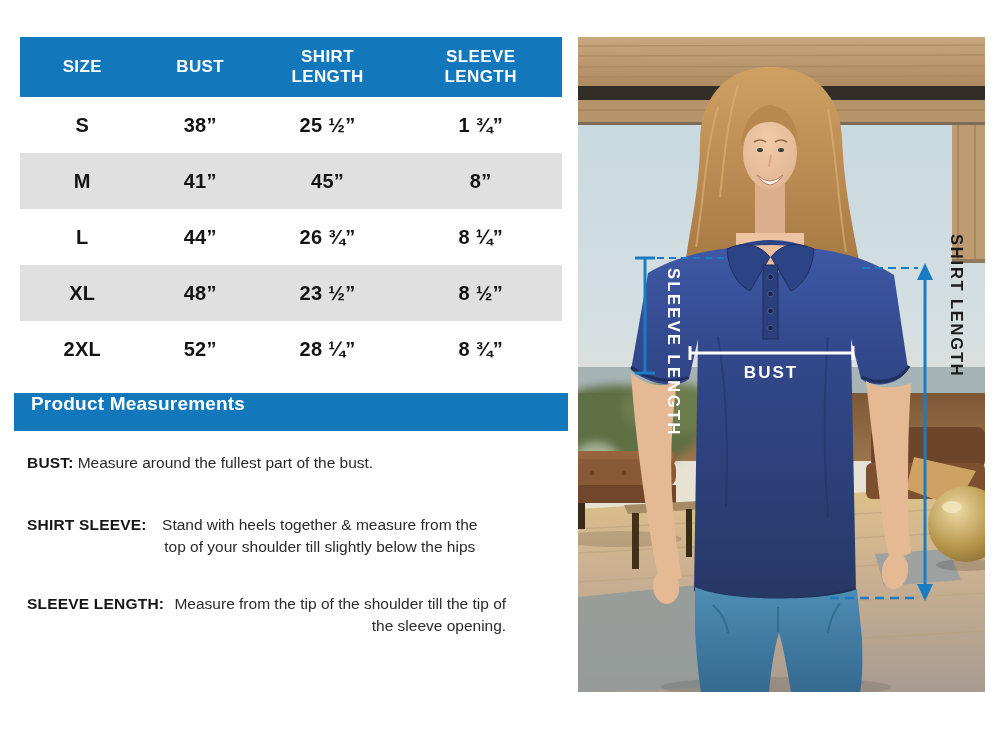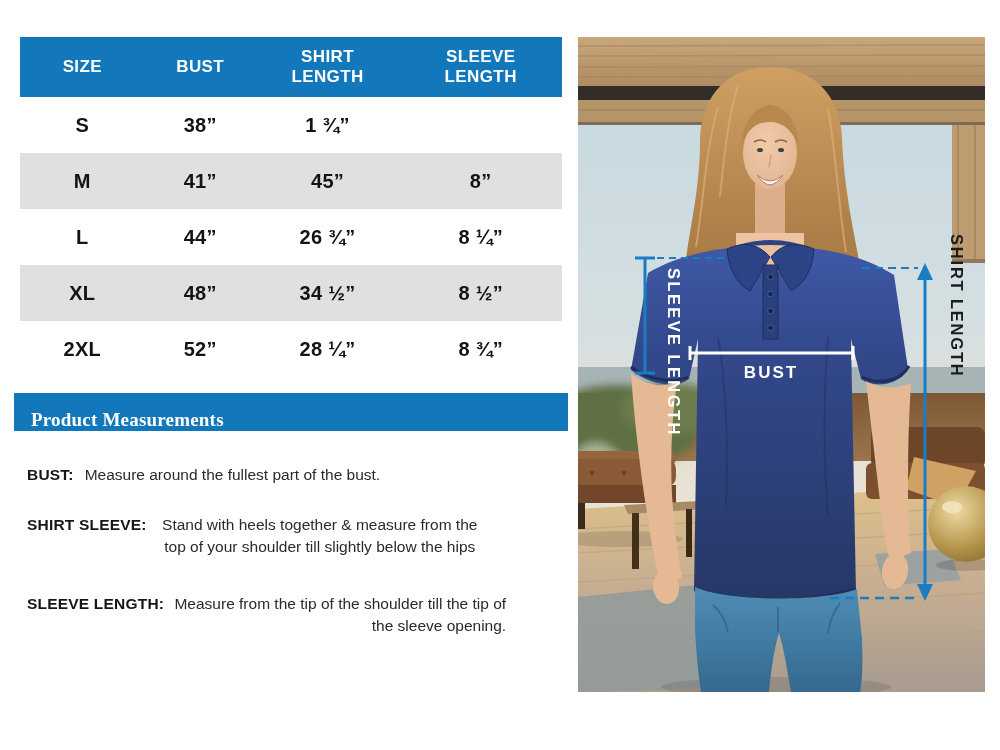--- a/index.html
+++ b/index.html
@@ -10,27 +10,27 @@
   .size-table { position:absolute; left:20px; top:37px; width:542px; }
   .t-row { display:grid; grid-template-columns:23% 20.5% 26.5% 30%; align-items:center; }
   .t-head { background:#1377bc; height:60px; }
   .t-head .cell { color:#fff; font-weight:700; font-size:17px; letter-spacing:.4px; text-align:center; line-height:1.2; display:flex; justify-content:center; }
   .t-head .cell span { max-width:92px; }
   .t-data { height:56px; }
   .t-data .cell { text-align:center; font-weight:700; font-size:20px; color:#141414; letter-spacing:.3px; }
   .t-data.striped { background:#e0e0e0; }
 
   
-  .section-bar { position:absolute; left:14px; top:393px; width:554px; height:38px; background:#1377bc; display:flex; align-items:flex-end; padding-left:17px;font-family:Liberation Serif, serif; }
+  .section-bar { position:absolute; left:14px; top:393px; width:554px; height:38px; background:#1377bc; display:flex; align-items:flex-start; padding-left:17px; }
   .section-bar h2 { color:#fff; font-size:19px; font-weight:700; letter-spacing:.2px; }
 
   
   .desc { position:absolute; left:27px; display:flex; align-items:flex-start; font-size:15.5px; line-height:22px; color:#2a2a2a; }
   .desc b { color:#161616; font-weight:700; white-space:nowrap; margin-right:4px; letter-spacing:.2px; }
-  .desc-bust   { top:464px;gap:7px; }
+  .desc-bust   { top:452px; }
   .desc-shirt  { top:514px; }
   .desc-shirt  .txt { width:338px; text-align:center; }
   .desc-sleeve { top:593px; }
   .desc-sleeve .txt { width:338px; text-align:right; }
 
   
   .photo { position:absolute; left:578px; top:37px; width:407px; height:655px; }
   svg text { font-family:"Liberation Sans", sans-serif; }
 </style>
 </head>
@@ -50,38 +50,39 @@
           <span>SHIRT LENGTH</span>
         </div>
       <div class="cell">
           <span>SLEEVE LENGTH</span>
         </div>
     </div>
 
     <div class="t-row t-data">
       <div class="cell">S</div>
       <div class="cell">38”</div>
+      <div class="cell">25 ½”</div>
       <div class="cell">1 ¾”</div>
     </div>
     <div class="t-row t-data striped">
       <div class="cell">M</div>
       <div class="cell">41”</div>
       <div class="cell">45”</div>
       <div class="cell">8”</div>
     </div>
     <div class="t-row t-data">
       <div class="cell">L</div>
       <div class="cell">44”</div>
       <div class="cell">26 ¾”</div>
       <div class="cell">8 ¼”</div>
     </div>
     <div class="t-row t-data striped">
       <div class="cell">XL</div>
       <div class="cell">48”</div>
-      <div class="cell">34 ½”</div>
+      <div class="cell">23 ½”</div>
       <div class="cell">8 ½”</div>
     </div>
     <div class="t-row t-data">
       <div class="cell">2XL</div>
       <div class="cell">52”</div>
       <div class="cell">28 ¼”</div>
       <div class="cell">8 ¾”</div>
     </div>
   </div>
 

